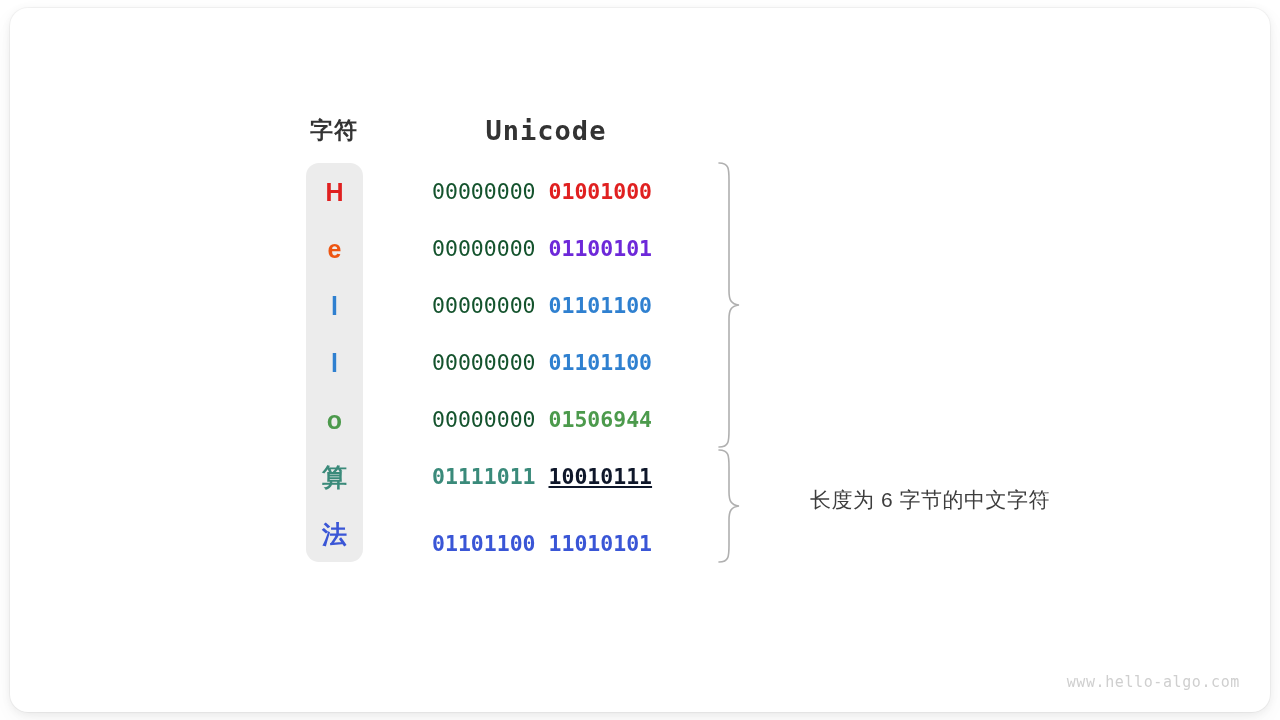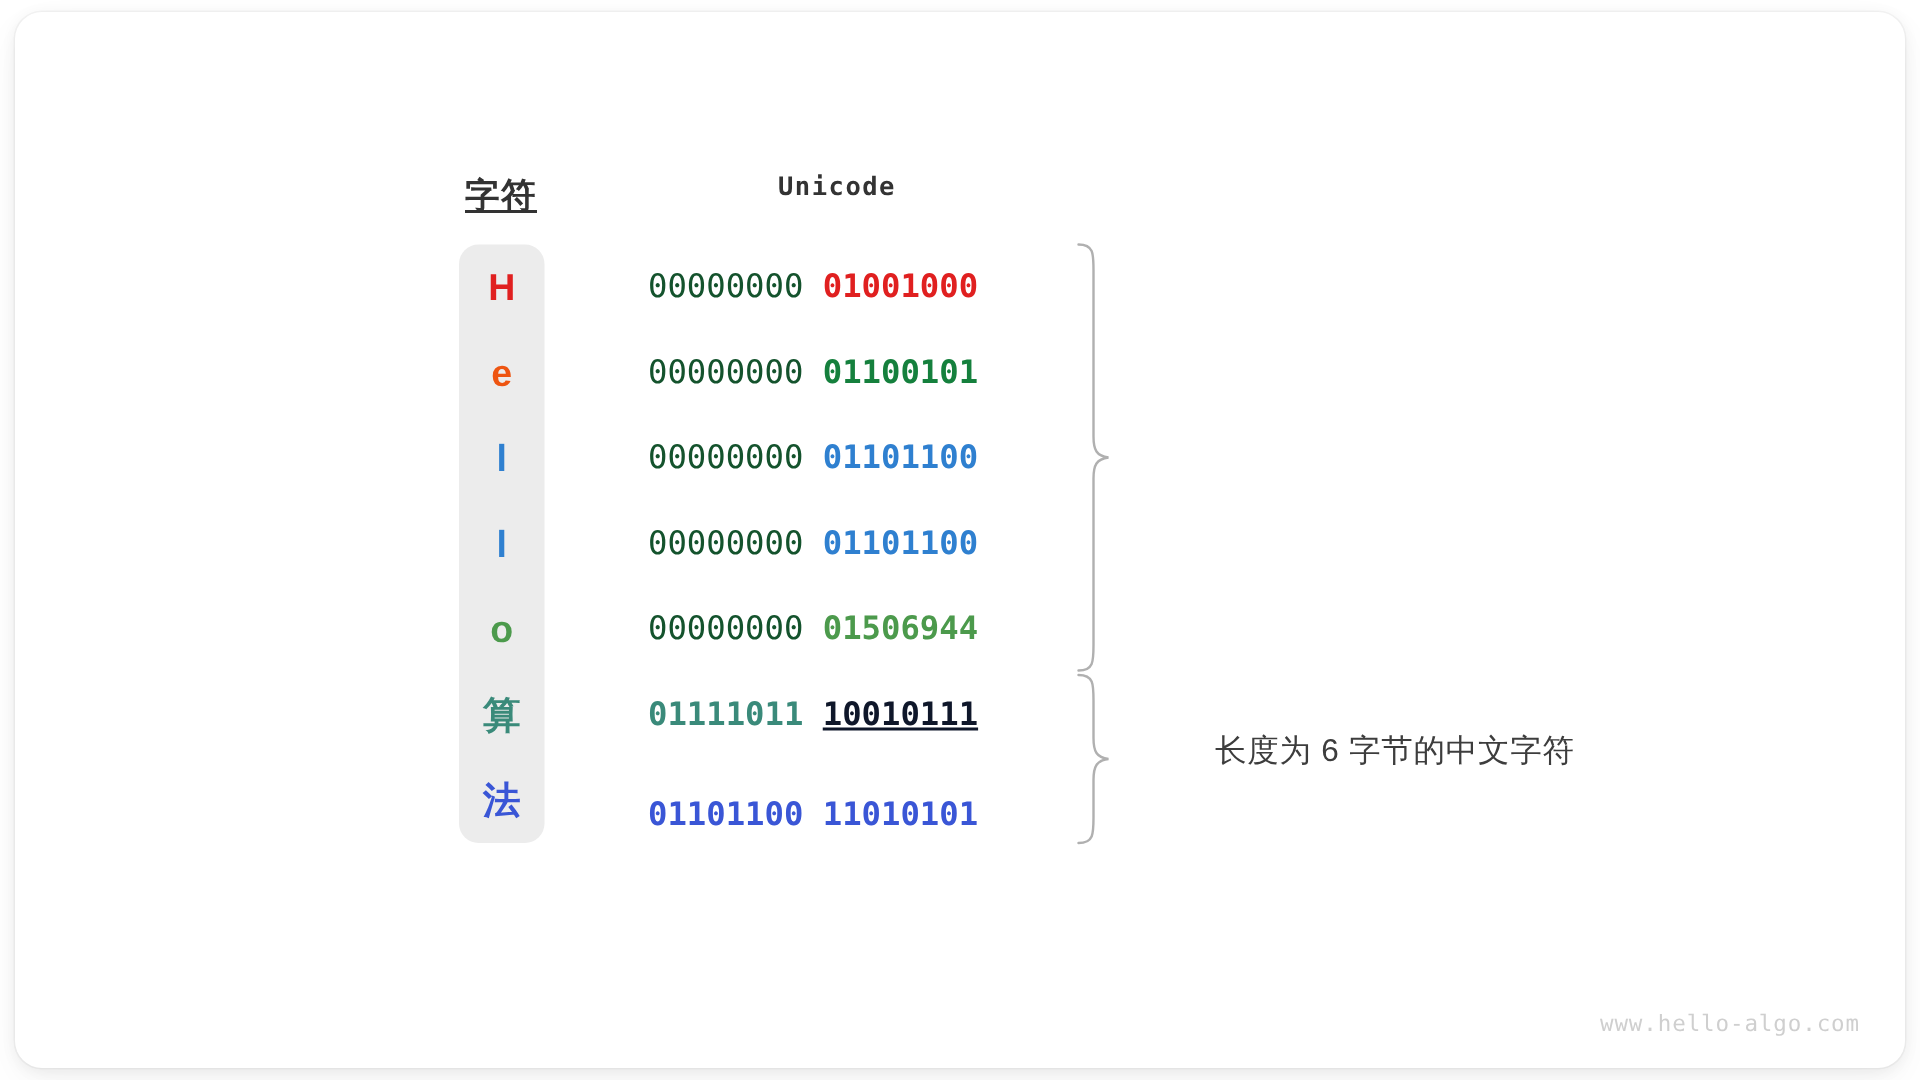--- a/index.html
+++ b/index.html
@@ -45,30 +45,29 @@
     white-space: nowrap;
   }
 
   #header-char {
     left: 306px;
     top: 115px;
     width: 56px;
     text-align: center;
     font-size: 23px;
     letter-spacing: 1px;
-    text-decoration: underline;
   }
 
   #header-unicode {
-    left: 432px;
+    left: 420px;
     top: 115px;
     width: 252px;
     text-align: center;
     font-family: "DejaVu Sans Mono", "Liberation Mono", monospace;
-    font-size: 17px;
+    font-size: 27px;
     letter-spacing: 1px;
   }
 
   
   #char-column-plate {
     position: absolute;
     left: 306px;
     top: 163px;
     width: 57px;
     height: 399px;
@@ -175,21 +174,21 @@
   <div class="col-header" id="header-char">字符</div>
 
   <div class="col-header" id="header-unicode">Unicode</div>
 
   <div id="char-column-plate"></div>
 
   <div id="rows-layer">
       <div class="char-cell" style="top: 177px; color: rgb(224, 32, 32);">H</div>
       <div class="binary-cell" style="top: 177px;"><span class="byte-pad">00000000 </span><span class="byte-lit" style="color: rgb(224, 32, 32);">01001000</span></div>
       <div class="char-cell" style="top: 234px; color: rgb(238, 85, 17);">e</div>
-      <div class="binary-cell" style="top: 234px;"><span class="byte-pad">00000000 </span><span class="byte-lit" style="color: #15803d;">01100101</span></div>
+      <div class="binary-cell" style="top: 234px;"><span class="byte-pad">00000000 </span><span class="byte-lit" style="color: #6d28d9;">01100101</span></div>
       <div class="char-cell" style="top: 291px; color: rgb(47, 128, 208);">l</div>
       <div class="binary-cell" style="top: 291px;"><span class="byte-pad">00000000 </span><span class="byte-lit" style="color: rgb(47, 128, 208);">01101100</span></div>
       <div class="char-cell" style="top: 348px; color: rgb(47, 128, 208);">l</div>
       <div class="binary-cell" style="top: 348px;"><span class="byte-pad">00000000 </span><span class="byte-lit" style="color: rgb(47, 128, 208);">01101100</span></div>
       <div class="char-cell" style="top: 405px; color: rgb(76, 154, 76);">o</div>
       <div class="binary-cell" style="top: 405px;"><span class="byte-pad">00000000 </span><span class="byte-lit" style="color: rgb(76, 154, 76);">01506944</span></div>
       <div class="char-cell" style="top: 462px; color: rgb(58, 138, 122);">算</div>
       <div class="binary-cell" style="top: 462px;"><span class="byte-pad" style="color: rgb(58, 138, 122); font-weight: bold;">01111011 </span><span class="byte-lit" style="color: #0f172a; text-decoration: underline;">10010111</span></div>
       <div class="char-cell" style="top: 519px; color: rgb(58, 86, 214);">法</div>
       <div class="binary-cell" style="top: 519px; margin-top: 10px;"><span class="byte-pad" style="color: rgb(58, 86, 214); font-weight: bold;">01101100 </span><span class="byte-lit" style="color: rgb(58, 86, 214);">11010101</span></div>

